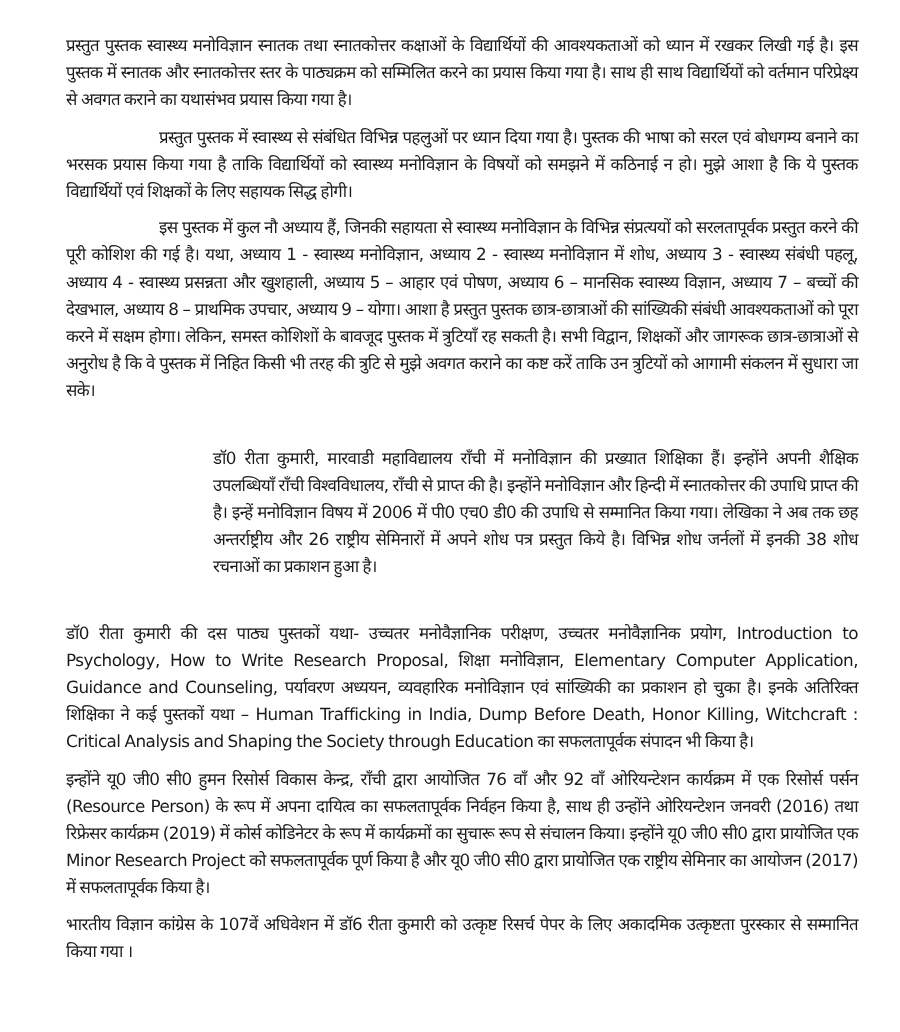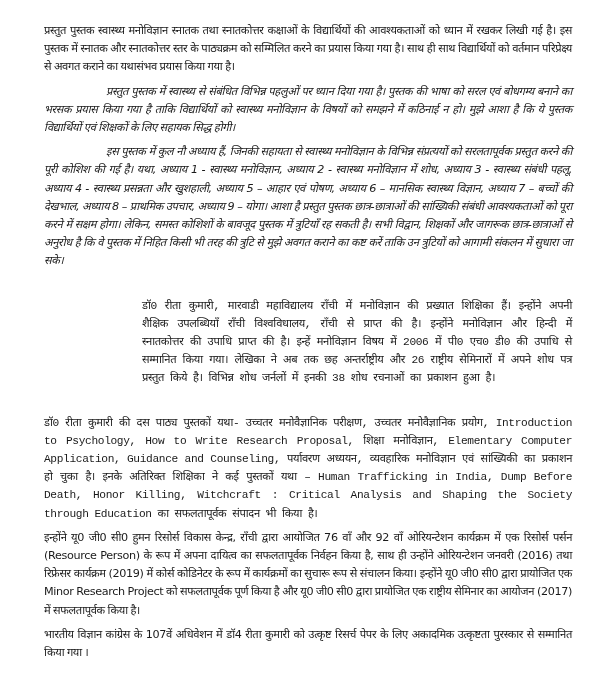--- a/index.html
+++ b/index.html
@@ -1,30 +1,30 @@
 <!DOCTYPE html>
 <html><head>
 <meta charset="utf-8">
 <style>
   html, body { margin: 0; padding: 0; background: #ffffff; }
   body { width: 600px; height: 688px; overflow: hidden; position: relative;
          font-family: "DejaVu Sans", "Liberation Sans", sans-serif; color: #1a1a1a; }
   .page { position: absolute; left: 44px; top: 22px; width: 528px; }
   .p { font-size: 11.2px; line-height: 18.2px; margin: 0; text-align: justify; letter-spacing: -0.35px; word-spacing: -0.5px; }
-  .indent { text-indent: 62px; font-style: italic; }
+  .indent { text-indent: 62px; }
   .bio { margin-left: 98px; width: 430px; }
   .gap-m { margin-top: 6px; }
-  .gap-l { margin-top: 26px; font-family: Liberation Mono, monospace; }
+  .gap-l { margin-top: 26px; }
 </style>
 </head>
 <body>
 
 <div class="page">
   <p class="p">प्रस्तुत पुस्तक स्वास्थ्य मनोविज्ञान स्नातक तथा स्नातकोत्तर कक्षाओं के विद्यार्थियों की आवश्यकताओं को ध्यान में रखकर लिखी गई है। इस पुस्तक में स्नातक और स्नातकोत्तर स्तर के पाठ्यक्रम को सम्मिलित करने का प्रयास किया गया है। साथ ही साथ विद्यार्थियों को वर्तमान परिप्रेक्ष्य से अवगत कराने का यथासंभव प्रयास किया गया है।</p>
   <p class="p indent gap-m">प्रस्तुत पुस्तक में स्वास्थ्य से संबंधित विभिन्न पहलुओं पर ध्यान दिया गया है। पुस्तक की भाषा को सरल एवं बोधगम्य बनाने का भरसक प्रयास किया गया है ताकि विद्यार्थियों को स्वास्थ्य मनोविज्ञान के विषयों को समझने में कठिनाई न हो। मुझे आशा है कि ये पुस्तक विद्यार्थियों एवं शिक्षकों के लिए सहायक सिद्ध होगी।</p>
   <p class="p indent gap-m">इस पुस्तक में कुल नौ अध्याय हैं, जिनकी सहायता से स्वास्थ्य मनोविज्ञान के विभिन्न संप्रत्ययों को सरलतापूर्वक प्रस्तुत करने की पूरी कोशिश की गई है। यथा, अध्याय 1 - स्वास्थ्य मनोविज्ञान, अध्याय 2 - स्वास्थ्य मनोविज्ञान में शोध, अध्याय 3 - स्वास्थ्य संबंधी पहलू, अध्याय 4 - स्वास्थ्य प्रसन्नता और खुशहाली, अध्याय 5 – आहार एवं पोषण, अध्याय 6 – मानसिक स्वास्थ्य विज्ञान, अध्याय 7 – बच्चों की देखभाल, अध्याय 8 – प्राथमिक उपचार, अध्याय 9 – योगा। आशा है प्रस्तुत पुस्तक छात्र-छात्राओं की सांख्यिकी संबंधी आवश्यकताओं को पूरा करने में सक्षम होगा। लेकिन, समस्त कोशिशों के बावजूद पुस्तक में त्रुटियाँ रह सकती है। सभी विद्वान, शिक्षकों और जागरूक छात्र-छात्राओं से अनुरोध है कि वे पुस्तक में निहित किसी भी तरह की त्रुटि से मुझे अवगत कराने का कष्ट करें ताकि उन त्रुटियों को आगामी संकलन में सुधारा जा सके।</p>
 
   <p class="p bio gap-l">डॉ0 रीता कुमारी, मारवाडी महाविद्यालय राँची में मनोविज्ञान की प्रख्यात शिक्षिका हैं। इन्होंने अपनी शैक्षिक उपलब्धियाँ राँची विश्वविधालय, राँची से प्राप्त की है। इन्होंने मनोविज्ञान और हिन्दी में स्नातकोत्तर की उपाधि प्राप्त की है। इन्हें मनोविज्ञान विषय में 2006 में पी0 एच0 डी0 की उपाधि से सम्मानित किया गया। लेखिका ने अब तक छह अन्तर्राष्ट्रीय और 26 राष्ट्रीय सेमिनारों में अपने शोध पत्र प्रस्तुत किये है। विभिन्न शोध जर्नलों में इनकी 38 शोध रचनाओं का प्रकाशन हुआ है।</p>
 
   <p class="p gap-l">डॉ0 रीता कुमारी की दस पाठ्य पुस्तकों यथा- उच्चतर मनोवैज्ञानिक परीक्षण, उच्चतर मनोवैज्ञानिक प्रयोग, Introduction to Psychology, How to Write Research Proposal, शिक्षा मनोविज्ञान, Elementary Computer Application, Guidance and Counseling, पर्यावरण अध्ययन, व्यवहारिक मनोविज्ञान एवं सांख्यिकी का प्रकाशन हो चुका है। इनके अतिरिक्त शिक्षिका ने कई पुस्तकों यथा – Human Trafficking in India, Dump Before Death, Honor Killing, Witchcraft : Critical Analysis and Shaping the Society through Education का सफलतापूर्वक संपादन भी किया है।</p>
   <p class="p gap-m">इन्होंने यू0 जी0 सी0 हुमन रिसोर्स विकास केन्द्र, राँची द्वारा आयोजित 76 वाँ और 92 वाँ ओरियन्टेशन कार्यक्रम में एक रिसोर्स पर्सन (Resource Person) के रूप में अपना दायित्व का सफलतापूर्वक निर्वहन किया है, साथ ही उन्होंने ओरियन्टेशन जनवरी (2016) तथा रिफ्रेसर कार्यक्रम (2019) में कोर्स कोडिनेटर के रूप में कार्यक्रमों का सुचारू रूप से संचालन किया। इन्होंने यू0 जी0 सी0 द्वारा प्रायोजित एक Minor Research Project को सफलतापूर्वक पूर्ण किया है और यू0 जी0 सी0 द्वारा प्रायोजित एक राष्ट्रीय सेमिनार का आयोजन (2017) में सफलतापूर्वक किया है।</p>
-  <p class="p gap-m">भारतीय विज्ञान कांग्रेस के 107वें अधिवेशन में डॉ4 रीता कुमारी को उत्कृष्ट रिसर्च पेपर के लिए अकादमिक उत्कृष्टता पुरस्कार से सम्मानित किया गया ।</p>
+  <p class="p gap-m">भारतीय विज्ञान कांग्रेस के 107वें अधिवेशन में डॉ6 रीता कुमारी को उत्कृष्ट रिसर्च पेपर के लिए अकादमिक उत्कृष्टता पुरस्कार से सम्मानित किया गया ।</p>
 </div>
 
 </body></html>

